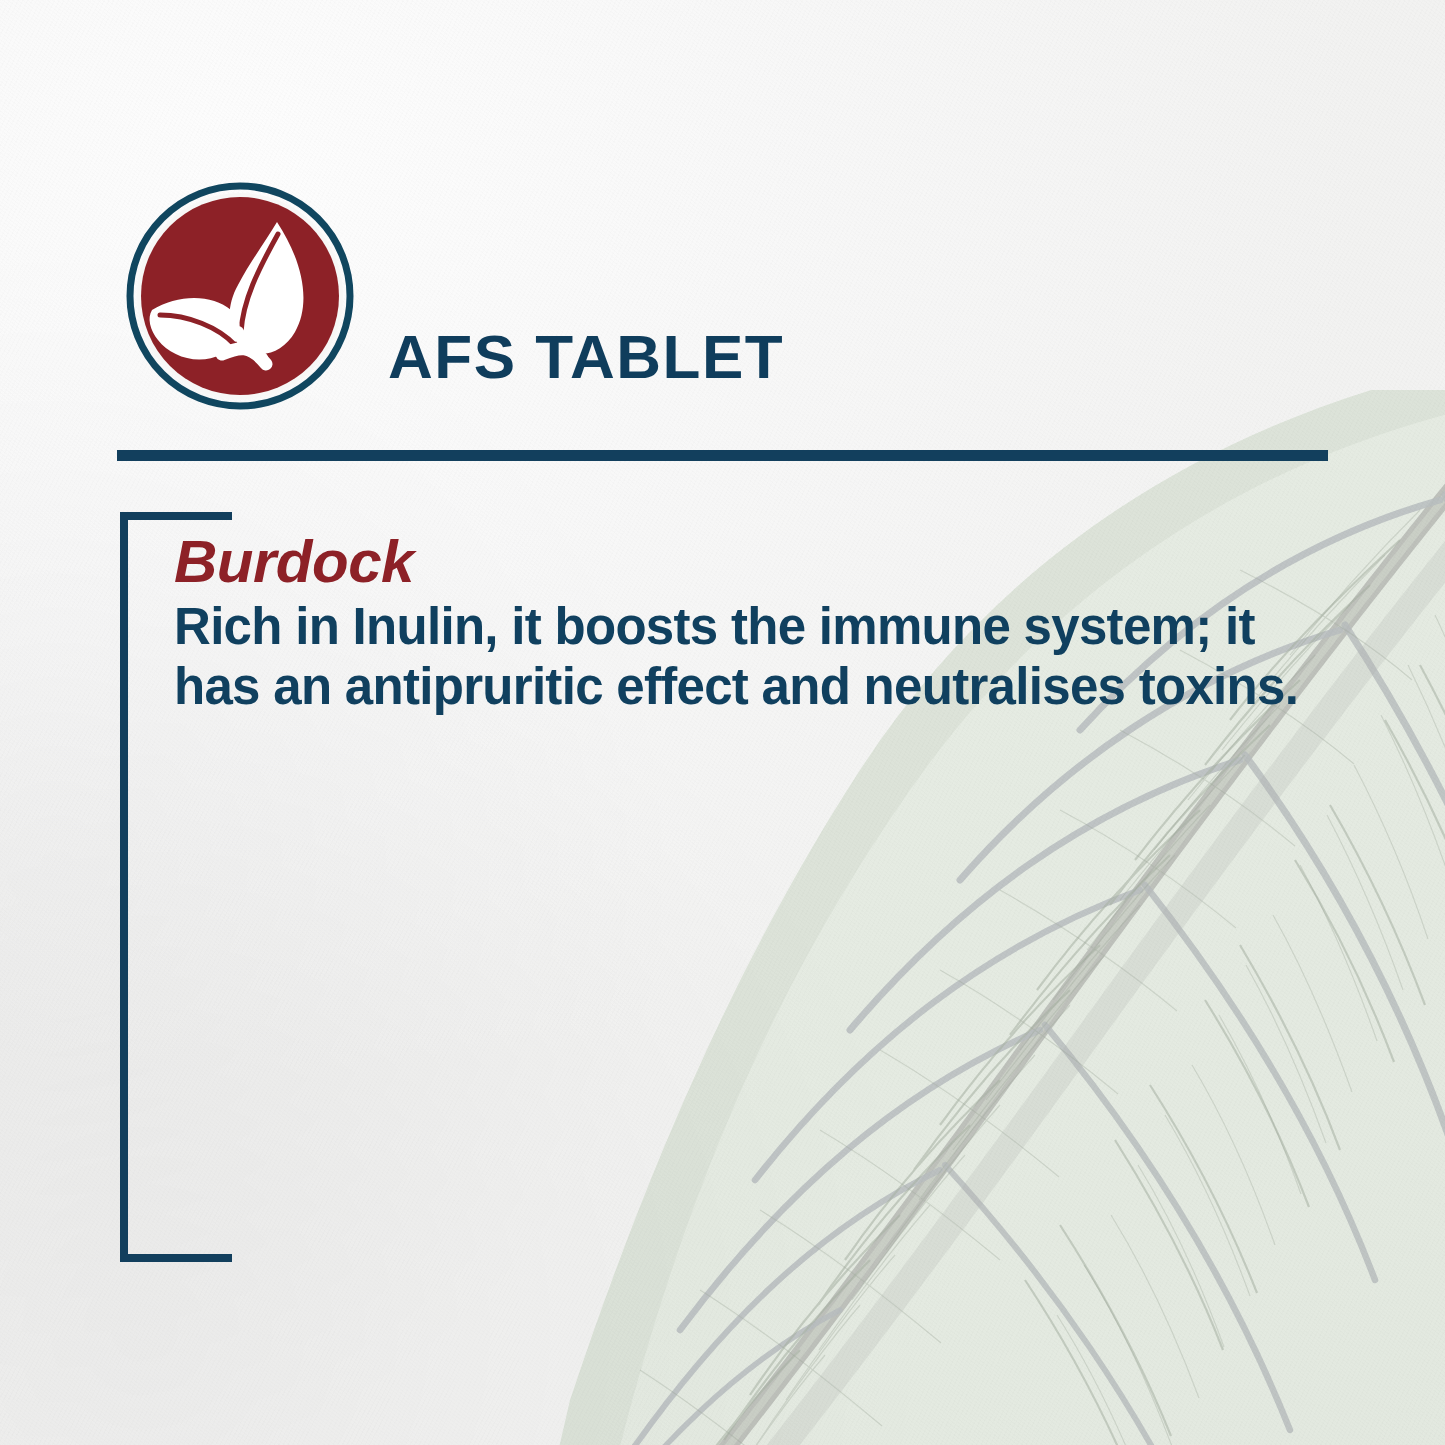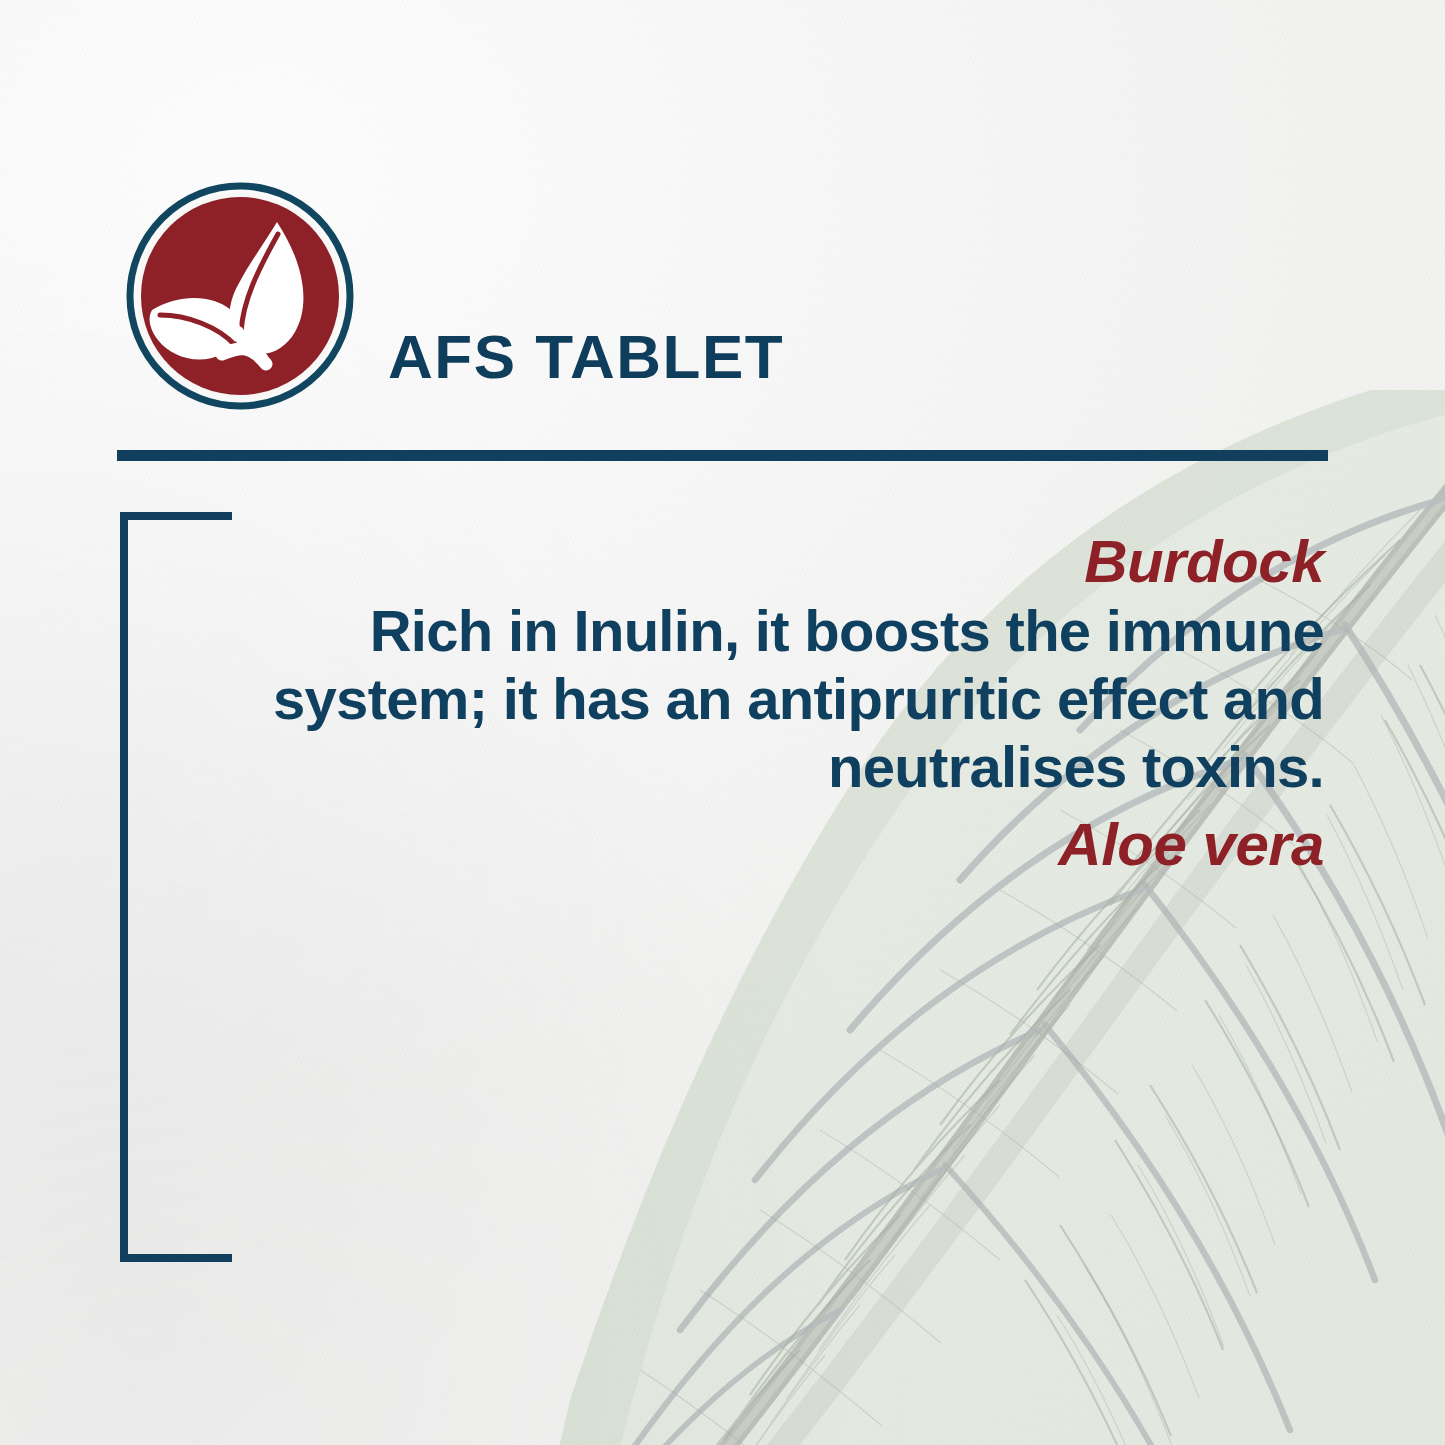--- a/index.html
+++ b/index.html
@@ -74,34 +74,33 @@
   .bracket { position:absolute; pointer-events:none; }
   .bracket-v  { left:120px; top:512px;  width:8px;   height:750px; background:#123f5d; }
   .bracket-t  { left:120px; top:512px;  width:112px; height:8px;   background:#123f5d; }
   .bracket-b  { left:120px; top:1254px; width:112px; height:8px;   background:#123f5d; }
 
   
   .content {
     position:absolute;
     left:174px; top:528px;
     width:1150px;
-    text-align:right;
   }
   .ingredient { margin-bottom:10px; }
   .ing-name {
     font-size:60px;
     font-weight:bold;
     font-style:italic;
     color:#8d2127;
     line-height:1.12;
     letter-spacing:-.5px;
     margin-bottom:2px;
   }
   .ing-desc {
-    font-size:58px;
+    font-size:51px;
     font-weight:bold;
     color:#10405f;
     line-height:1.17;
     letter-spacing:-.7px;
     max-width:1145px;
   }
   #ing-0 .ing-desc { max-width:1150px; }
   #ing-1 .ing-desc { max-width:1090px; }
   #ing-2 .ing-desc { max-width:1100px; }
 </style>
@@ -284,21 +283,20 @@
   <div class="bracket bracket-b"></div>
 
   <div class="content">
 
     <div class="ingredient" id="ing-0">
       <div class="ing-name">Burdock</div>
       <div class="ing-desc">Rich in Inulin, it boosts the immune system; it has an antipruritic effect and neutralises toxins.</div>
     </div>
 
     <div class="ingredient" id="ing-1">
-      <div class="ing-name">Aloe vera</div>
     </div>
 
     <div class="ingredient" id="ing-2">
     </div>
 
   </div>
 
 </div>
 
 </body></html>

